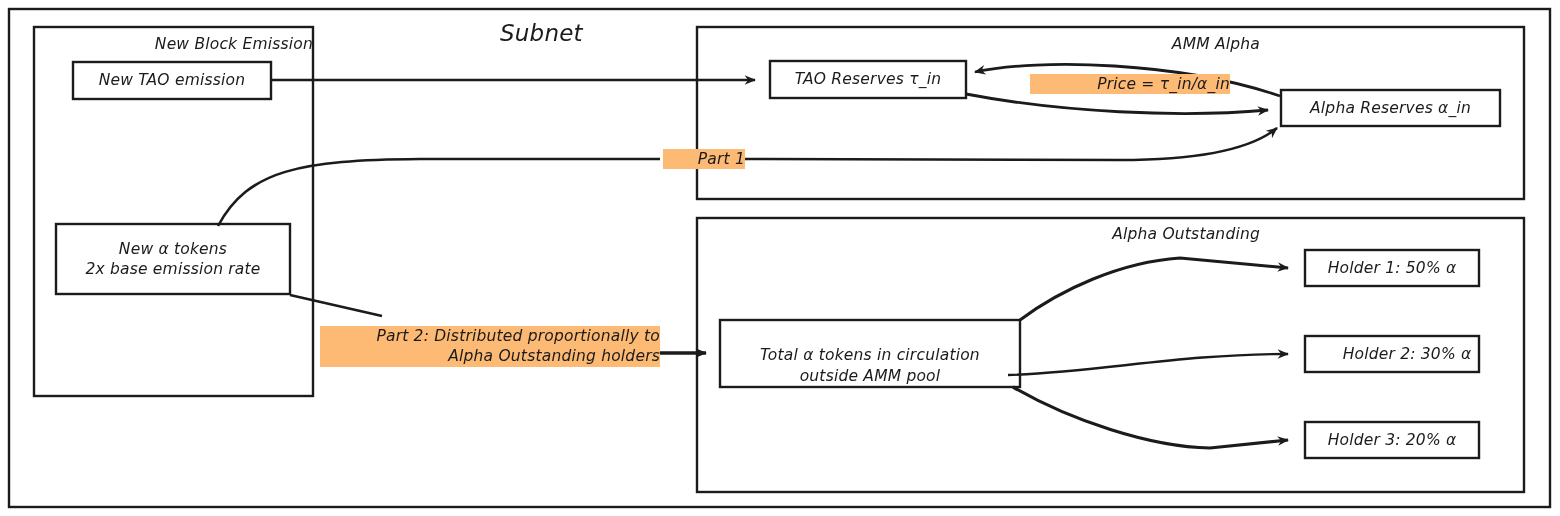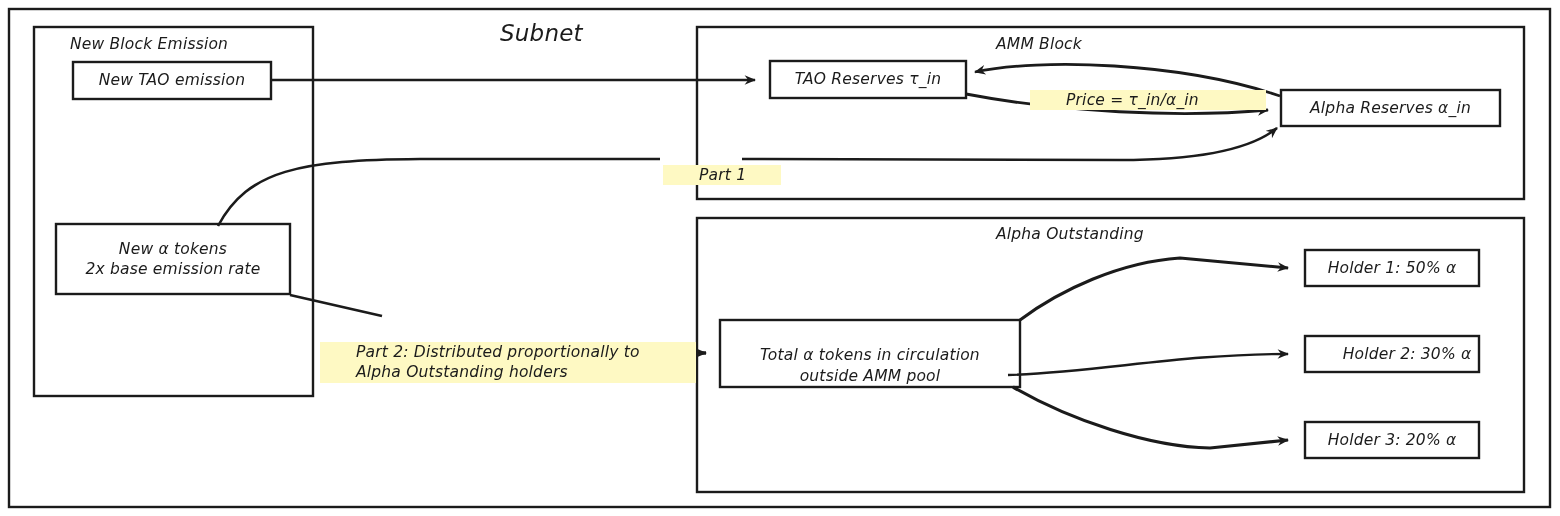--- a/index.html
+++ b/index.html
@@ -6,26 +6,26 @@
   body{width:1560px;height:516px;overflow:hidden;
        font-family:"DejaVu Sans","Liberation Sans",sans-serif;}
   #stage{position:relative;width:1560px;height:516px;background:#ffffff;}
 
   svg#layer{position:absolute;left:0;top:0;width:1560px;height:516px;}
 
   
   .t{position:absolute;color:#1b1b1b;white-space:pre;line-height:1.32;
      font-family:"DejaVu Sans","Liberation Sans",sans-serif;
      font-style:italic;letter-spacing:.2px;}
-  .ctr{text-align:left;padding-left:36px;}
+  .ctr{text-align:right;}
 
   .title-subnet{font-size:23px;}
   .grp-label{font-size:15.5px;}
   .box-label{font-size:15.5px;}
-  .edge-label{font-size:15.5px;background:#fef9c3;margin-top:16px;}
+  .edge-label{font-size:15.5px;background:#fdba74;}
 
   
   .boxtext{display:flex;align-items:center;justify-content:center;
            text-align:center;position:absolute;}
 </style>
 </head>
 <body>
 
 <div id="stage">
 
@@ -73,21 +73,21 @@
 
     <path d="M1008,375 C1100,372 1180,354 1288,354" fill="none" stroke="#1b1b1b" stroke-width="2.4" marker-end="url(#ah)"></path>
 
     <path d="M1013,387 C1070,420 1150,447 1210,448 L1288,440" fill="none" stroke="#1b1b1b" stroke-width="3.2" marker-end="url(#ah)"></path>
   </svg>
 
   <div class="t title-subnet" style="left:500px;top:18px;width:160px;">Subnet</div>
 
   <div class="t grp-label ctr" style="left:34px;top:34px;width:279px;">New Block Emission</div>
 
-  <div class="t grp-label ctr" style="left:960px;top:34px;width:300px;">AMM Block</div>
+  <div class="t grp-label ctr" style="left:960px;top:34px;width:300px;">AMM Alpha</div>
 
   <div class="t grp-label ctr" style="left:960px;top:224px;width:300px;">Alpha Outstanding</div>
 
   <div class="boxtext box-label t" style="left:73px;top:62px;width:198px;height:37px;">New TAO emission</div>
 
   <div class="boxtext box-label t" style="left:56px;top:224px;width:234px;height:70px;">New α tokens<br>2x base emission rate</div>
 
   <div class="boxtext box-label t" style="left:770px;top:61px;width:196px;height:37px;">TAO Reserves τ_in</div>
 
   <div class="boxtext box-label t" style="left:1281px;top:88px;width:219px;height:40px;">Alpha Reserves α_in</div>

